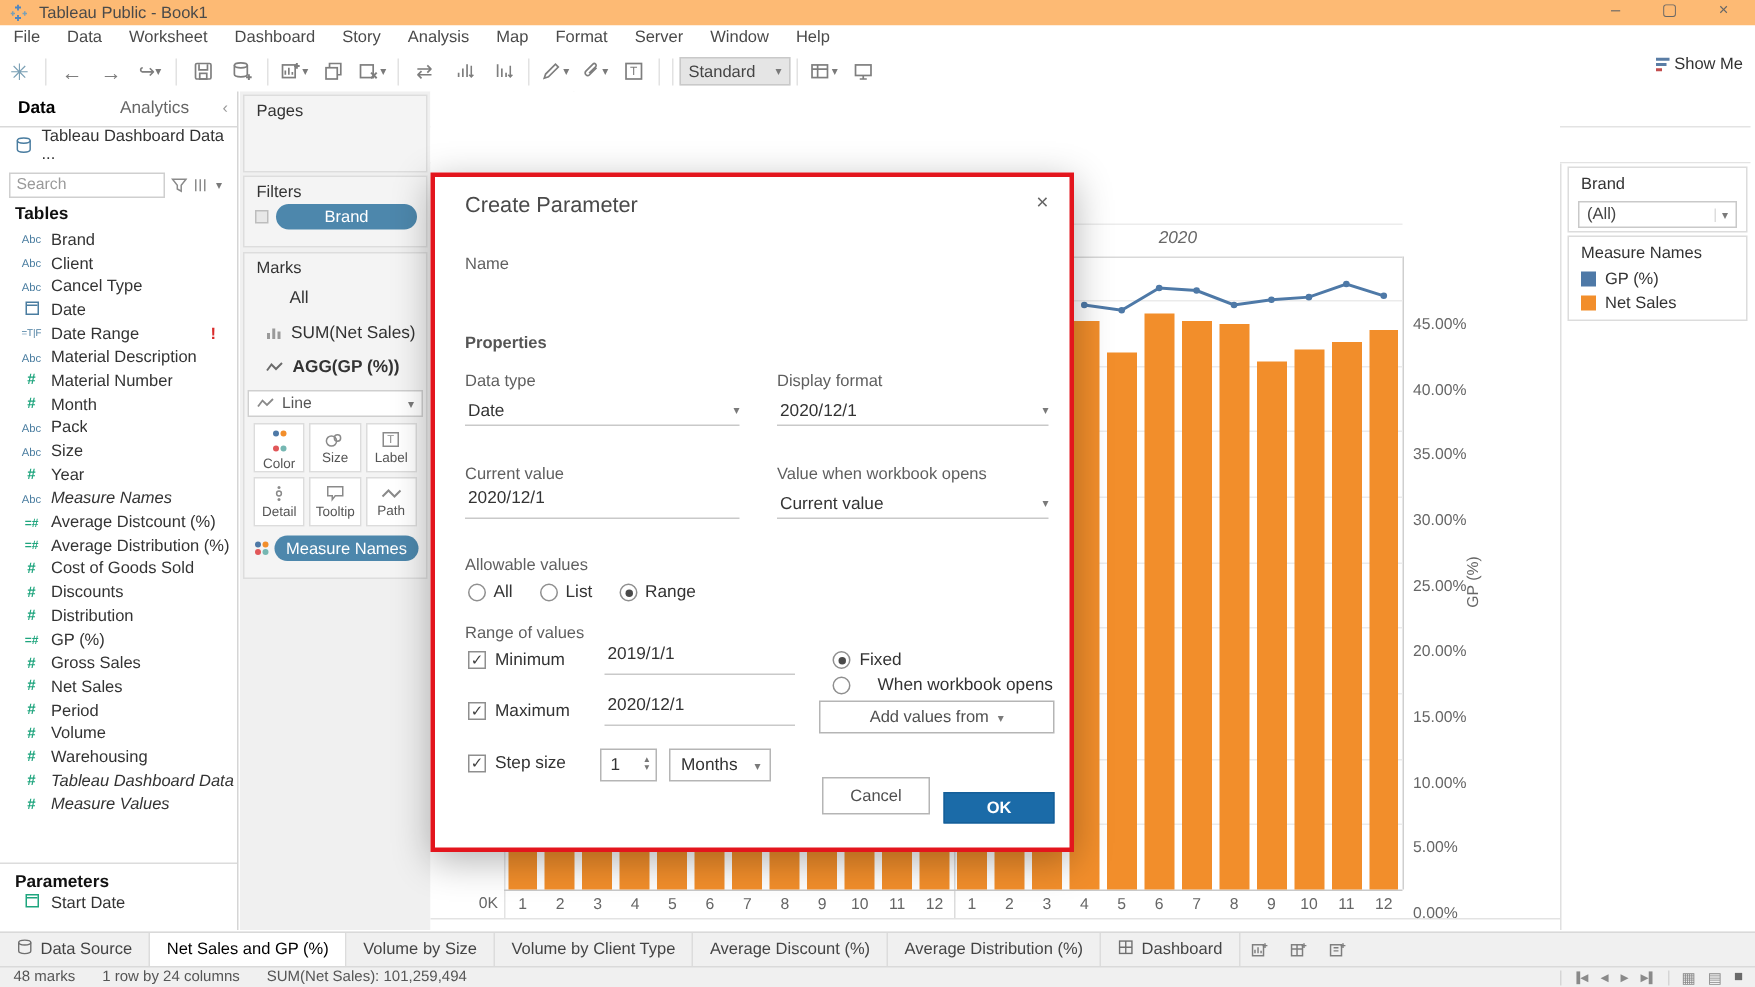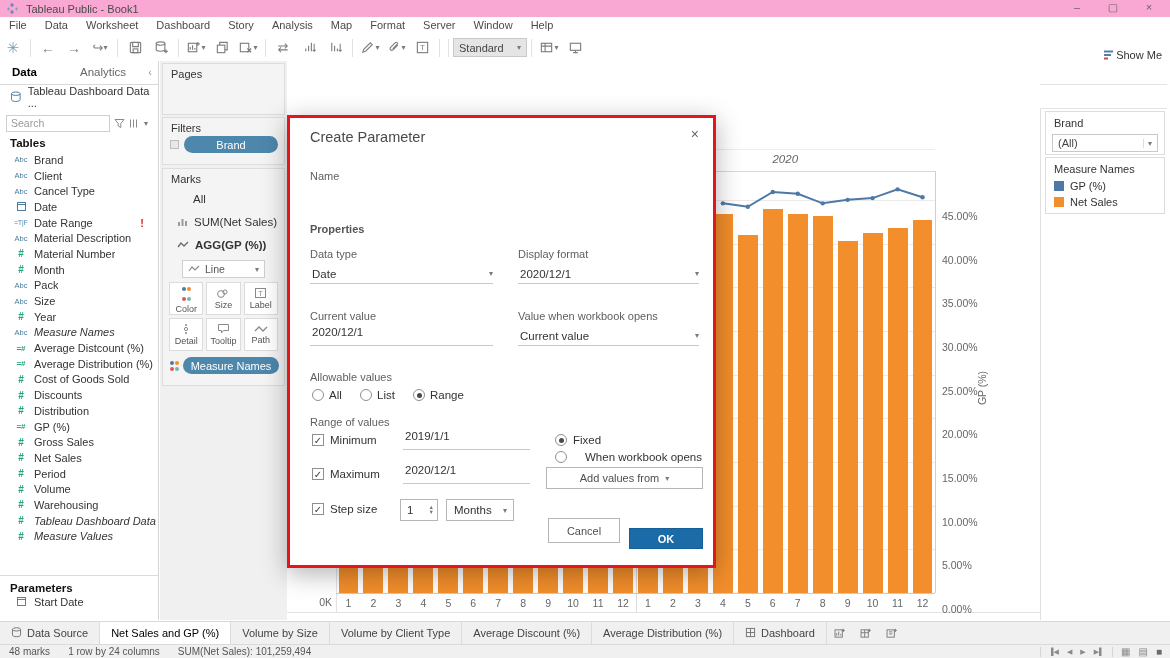--- a/index.html
+++ b/index.html
@@ -2,34 +2,34 @@
 <html><head>
 <meta charset="utf-8">
 <style>
   * { margin:0; padding:0; box-sizing:border-box; }
   html,body { width:1170px; height:658px; }
   body { position:relative; font-family:"Liberation Sans",sans-serif; font-size:11px; color:#333;
          background:#fff; overflow:hidden; }
   .abs { position:absolute; }
 
   
-  #titlebar { left:0; top:0; width:1170px; height:17px; background:#f9a8d4; }
+  #titlebar { left:0; top:0; width:1170px; height:17px; background:#fdba74; }
   #titlebar .title { position:absolute; left:26px; top:3px; font-size:11px; color:#4a4a4a; }
   .winbtn { position:absolute; top:0; width:34px; height:16px; text-align:center; color:#666;
             font-size:11px; line-height:15px; }
   #menubar { left:0; top:17px; width:1170px; height:17px; background:#fff; display:flex; }
   #menubar .mi { padding:2px 9px; color:#4a4a4a; font-size:11px; }
   #toolbar { left:0; top:34px; width:1170px; height:27px; background:#fff; display:flex; align-items:center; }
   .tbtn { width:26px; height:22px; display:flex; align-items:center; justify-content:center;
           color:#7e7e7e; font-size:14px; }
   .tsep { width:1px; height:18px; background:#e2e2e2; margin:0 4px; }
   #viewselect { width:74px; height:19px; border:1px solid #c9c9c9; display:flex; align-items:center;
                 padding:0 5px; color:#444; background:#e5e5e5; }
   #viewselect .caret { margin-left:auto; }
-  #showme { position:absolute; right:8px; top:15px; display:flex; align-items:flex-end; gap:1px; color:#333; }
+  #showme { position:absolute; right:8px; top:3px; display:flex; align-items:flex-end; gap:1px; color:#333; }
   .caret { font-size:8px; color:#7a7a7a; }
   svg.ic { stroke:#7e7e7e; fill:none; stroke-width:1.2; }
 
   
   #datapane { left:0; top:61px; width:159px; height:559px; background:#fff; border-right:1px solid #d5d5d5; }
   #panetabs { position:absolute; left:0; top:0; width:158px; height:24px; border-bottom:1px solid #d9d9d9; display:flex; }
   .ptab { padding:5px 0 0 12px; width:68px; font-size:11.5px; }
   .ptab.active { font-weight:bold; color:#000; }
   .ptab.idle { color:#666; }
   #collapse { margin-left:auto; padding:5px 6px; color:#999; }
@@ -58,21 +58,21 @@
   #midpanel { left:160px; top:61px; width:127px; height:559px; background:#f0f0f0; }
   .card { position:absolute; left:2px; width:123px; background:#f4f4f4; border:1px solid #ddd; }
   .cardtitle { padding:4px 8px 2px 8px; color:#333; }
   .pill { height:17px; border-radius:9px; color:#fff; font-size:11px; display:inline-flex;
           align-items:center; justify-content:center; padding:0 10px; white-space:nowrap; }
   .pill.blue { background:#4d87ac; }
   .pill.green { background:#12a57d; }
   .mlayer { height:23px; display:flex; align-items:center; gap:6px; padding-left:14px; color:#333; }
   .mlayer .lab { font-size:11.5px; }
   .mlayer.sel .lab { font-weight:bold; }
-  #marksel { margin:4px 19px; height:18px; border:1px solid #cfcfcf; background:#fff; display:flex;
+  #marksel { margin:4px 2px; height:18px; border:1px solid #cfcfcf; background:#fff; display:flex;
              align-items:center; gap:5px; padding:0 5px; color:#555; }
   #markbtns { display:grid; grid-template-columns:repeat(3,1fr); gap:3px; margin:4px 6px; }
   .mbtn { background:#fff; border:1px solid #dcdcdc; height:33px; display:flex; flex-direction:column;
           align-items:center; justify-content:center; gap:1px; color:#555; font-size:9px; }
   .dotgrid span { display:inline-block; width:4px; height:4px; border-radius:50%; margin:0.5px; }
 
   
   #shelves { left:287px; top:61px; width:880px; height:48px; background:#fff; }
   .shelfrow { height:24px; border-bottom:1px solid #e3e3e3; display:flex; align-items:center; }
   .shelflabel { width:96px; height:100%; display:flex; align-items:center; gap:6px; padding-left:8px;

